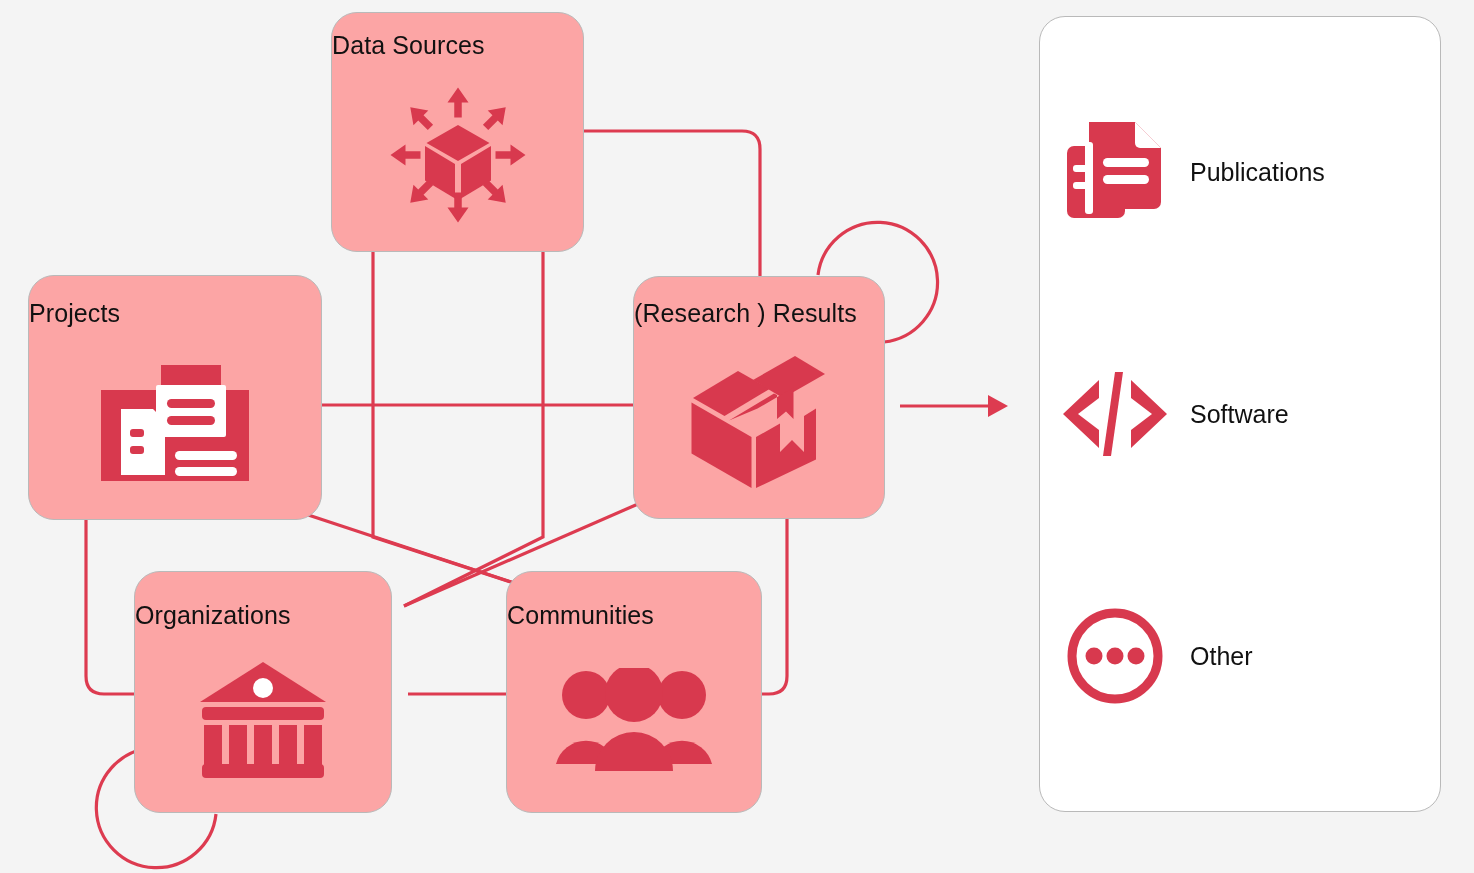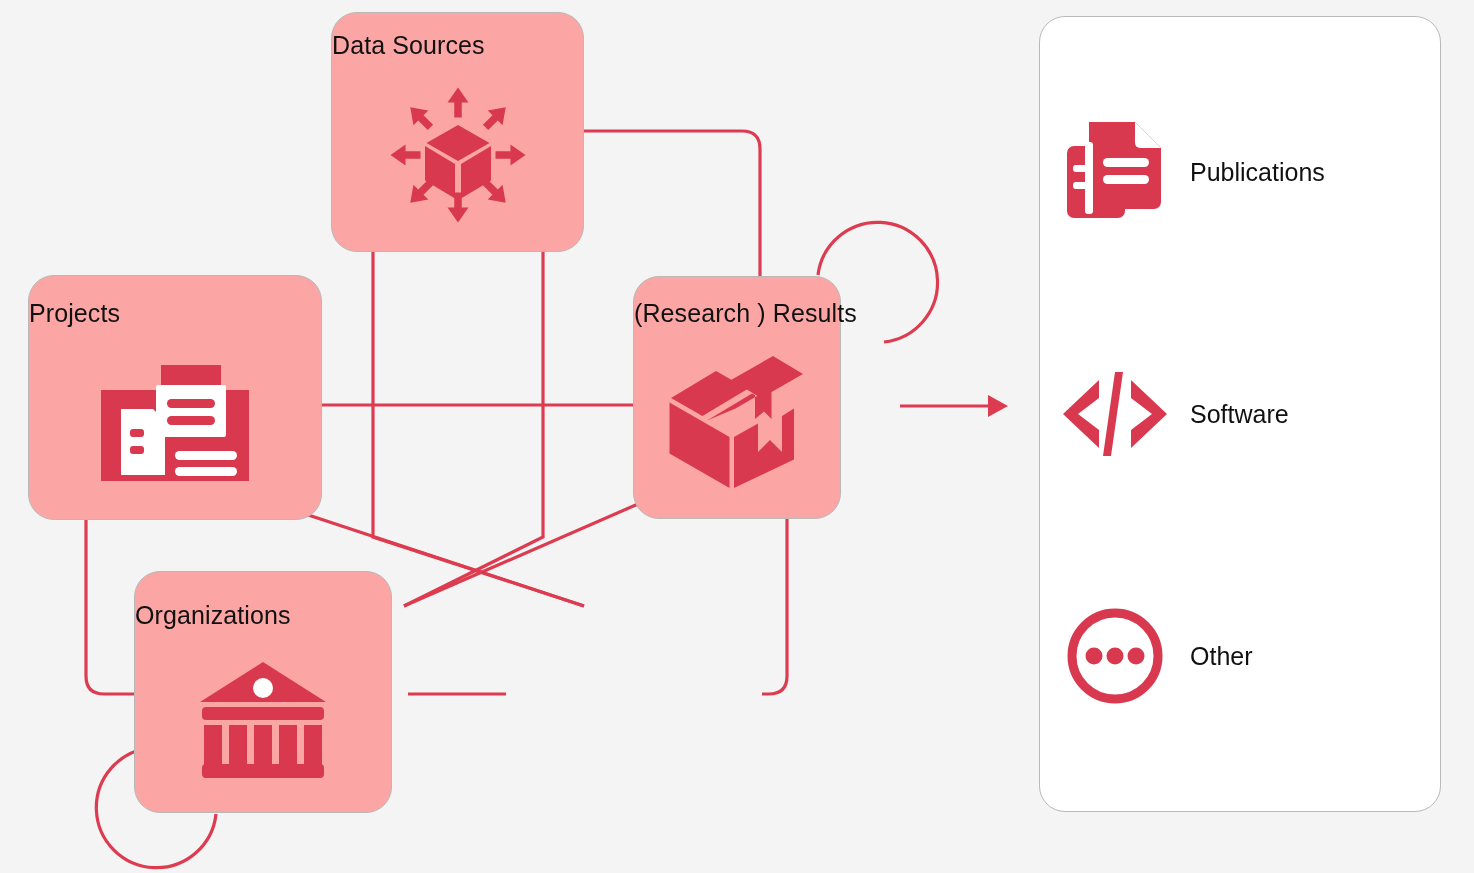--- a/index.html
+++ b/index.html
@@ -51,21 +51,21 @@
     flex: 1 1 auto;
     display: flex;
     align-items: center;
     justify-content: center;
     width: 100%;
   }
 
   
   #card-datasources { left: 331px;  top: 12px;  width: 253px; height: 240px; padding-top: 20px; }
   #card-projects    { left: 28px;   top: 275px; width: 294px; height: 245px; padding-top: 25px; }
-  #card-results     { left: 633px;  top: 276px; width: 208px; height: 243px; padding-top: 24px; }
+  #card-results     { left: 633px;  top: 276px; width: 252px; height: 243px; padding-top: 24px; }
   #card-orgs        { left: 134px;  top: 571px; width: 258px; height: 242px; padding-top: 31px; }
   #card-communities { left: 506px;  top: 571px; width: 256px; height: 242px; padding-top: 31px; }
 
   
   #output-panel {
     position: absolute;
     left: 1019px;
     top: 16px;
     width: 402px;
     height: 796px;
@@ -225,20 +225,35 @@
           <rect x="56" y="65" width="18" height="46"></rect>
           <rect x="81" y="65" width="18" height="46"></rect>
           <rect x="106" y="65" width="18" height="46"></rect>
           <rect x="4" y="104" width="122" height="14" rx="4"></rect>
         </g>
         <circle cx="65" cy="28" r="10" fill="#ffffff"></circle>
       </svg>
     </div>
   </div>
 
+  <div class="card" id="card-communities">
+    <div class="card-label">Communities</div>
+    <div class="card-icon">
+      <svg width="160" height="105" viewBox="0 0 160 105">
+        <g fill="#D8394E">
+          <circle cx="32" cy="27" r="24"></circle>
+          <path d="M2,96 A31 31 0 0 1 62,96 Z"></path>
+          <circle cx="128" cy="27" r="24"></circle>
+          <path d="M98,96 A31 31 0 0 1 158,96 Z"></path>
+          <circle cx="80" cy="25" r="29"></circle>
+          <path d="M41,103 A39 39 0 0 1 119,103 Z"></path>
+        </g>
+      </svg>
+    </div>
+  </div>
 
   <div id="output-panel">
 
     <div class="output-row">
       <div class="output-icon">
         <svg width="100" height="104" viewBox="0 0 100 104">
           <g fill="#D8394E">
             <rect x="2" y="26" width="58" height="72" rx="7"></rect>
             <path d="M24,2 H70 L96,28 V82 A7 7 0 0 1 89,89 H31 A7 7 0 0 1 24,82 Z"></path>
           </g>

